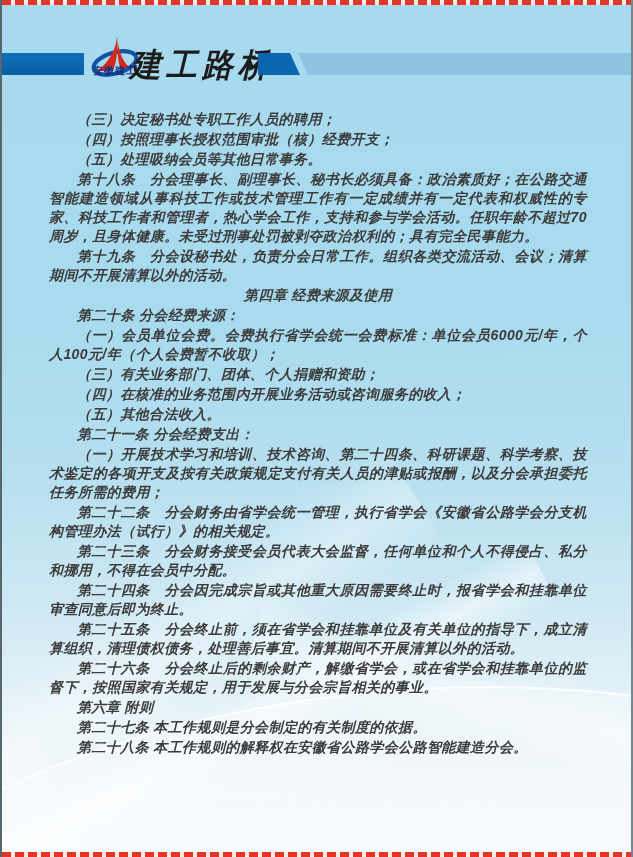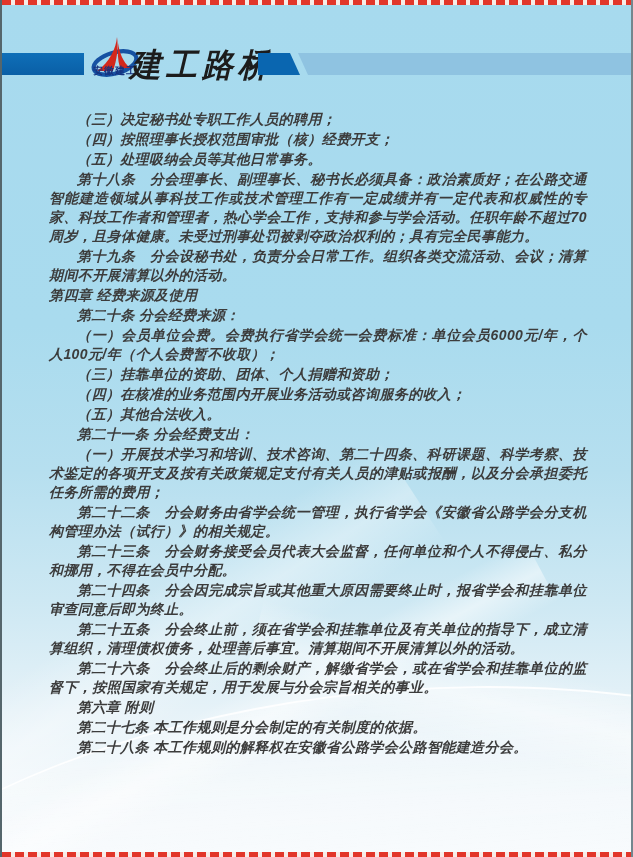--- a/index.html
+++ b/index.html
@@ -90,21 +90,21 @@
   
   .doc{
     position:absolute;left:46px;top:109px;width:540px;
     font-size:14px;line-height:19px;
     color:#3c3c3c;font-weight:600;
     letter-spacing:.4px;
     text-align:justify;
   }
   .doc p{margin:1px;font-style:italic;}
   .doc p.para{text-indent:2em;}
-  .doc p.center{text-align:left;text-indent:0;}
+  .doc p.center{text-align:center;text-indent:0;}
 </style>
 </head>
 <body>
 
 <div class="page">
 
   <div class="crop top"></div>
 
   <div class="swoosh-band1"></div>
   <div class="swoosh-band2"></div>
@@ -140,21 +140,21 @@
   <div class="doc">
 
   <p class="para">（三）决定秘书处专职工作人员的聘用；</p>
       <p class="para">（四）按照理事长授权范围审批（核）经费开支；</p>
       <p class="para">（五）处理吸纳会员等其他日常事务。</p>
       <p class="para">第十八条　分会理事长、副理事长、秘书长必须具备：政治素质好；在公路交通智能建造领域从事科技工作或技术管理工作有一定成绩并有一定代表和权威性的专家、科技工作者和管理者，热心学会工作，支持和参与学会活动。任职年龄不超过70周岁，且身体健康。未受过刑事处罚被剥夺政治权利的；具有完全民事能力。</p>
       <p class="para">第十九条　分会设秘书处，负责分会日常工作。组织各类交流活动、会议；清算期间不开展清算以外的活动。</p>
       <p class="center">第四章 经费来源及使用</p>
       <p class="para">第二十条 分会经费来源：</p>
       <p class="para">（一）会员单位会费。会费执行省学会统一会费标准：单位会员6000元/年，个人100元/年（个人会费暂不收取）；</p>
-      <p class="para">（三）挂靠单位的资助、团体、个人捐赠和资助；</p>
+      <p class="para">（三）有关业务部门、团体、个人捐赠和资助；</p>
       <p class="para">（四）在核准的业务范围内开展业务活动或咨询服务的收入；</p>
       <p class="para">（五）其他合法收入。</p>
       <p class="para">第二十一条 分会经费支出：</p>
       <p class="para">（一）开展技术学习和培训、技术咨询、第二十四条、科研课题、科学考察、技术鉴定的各项开支及按有关政策规定支付有关人员的津贴或报酬，以及分会承担委托任务所需的费用；</p>
       <p class="para">第二十二条　分会财务由省学会统一管理，执行省学会《安徽省公路学会分支机构管理办法（试行）》的相关规定。</p>
       <p class="para">第二十三条　分会财务接受会员代表大会监督，任何单位和个人不得侵占、私分和挪用，不得在会员中分配。</p>
       <p class="para">第二十四条　分会因完成宗旨或其他重大原因需要终止时，报省学会和挂靠单位审查同意后即为终止。</p>
       <p class="para">第二十五条　分会终止前，须在省学会和挂靠单位及有关单位的指导下，成立清算组织，清理债权债务，处理善后事宜。清算期间不开展清算以外的活动。</p>
       <p class="para">第二十六条　分会终止后的剩余财产，解缴省学会，或在省学会和挂靠单位的监督下，按照国家有关规定，用于发展与分会宗旨相关的事业。</p>
       <p class="para">第六章 附则</p>

